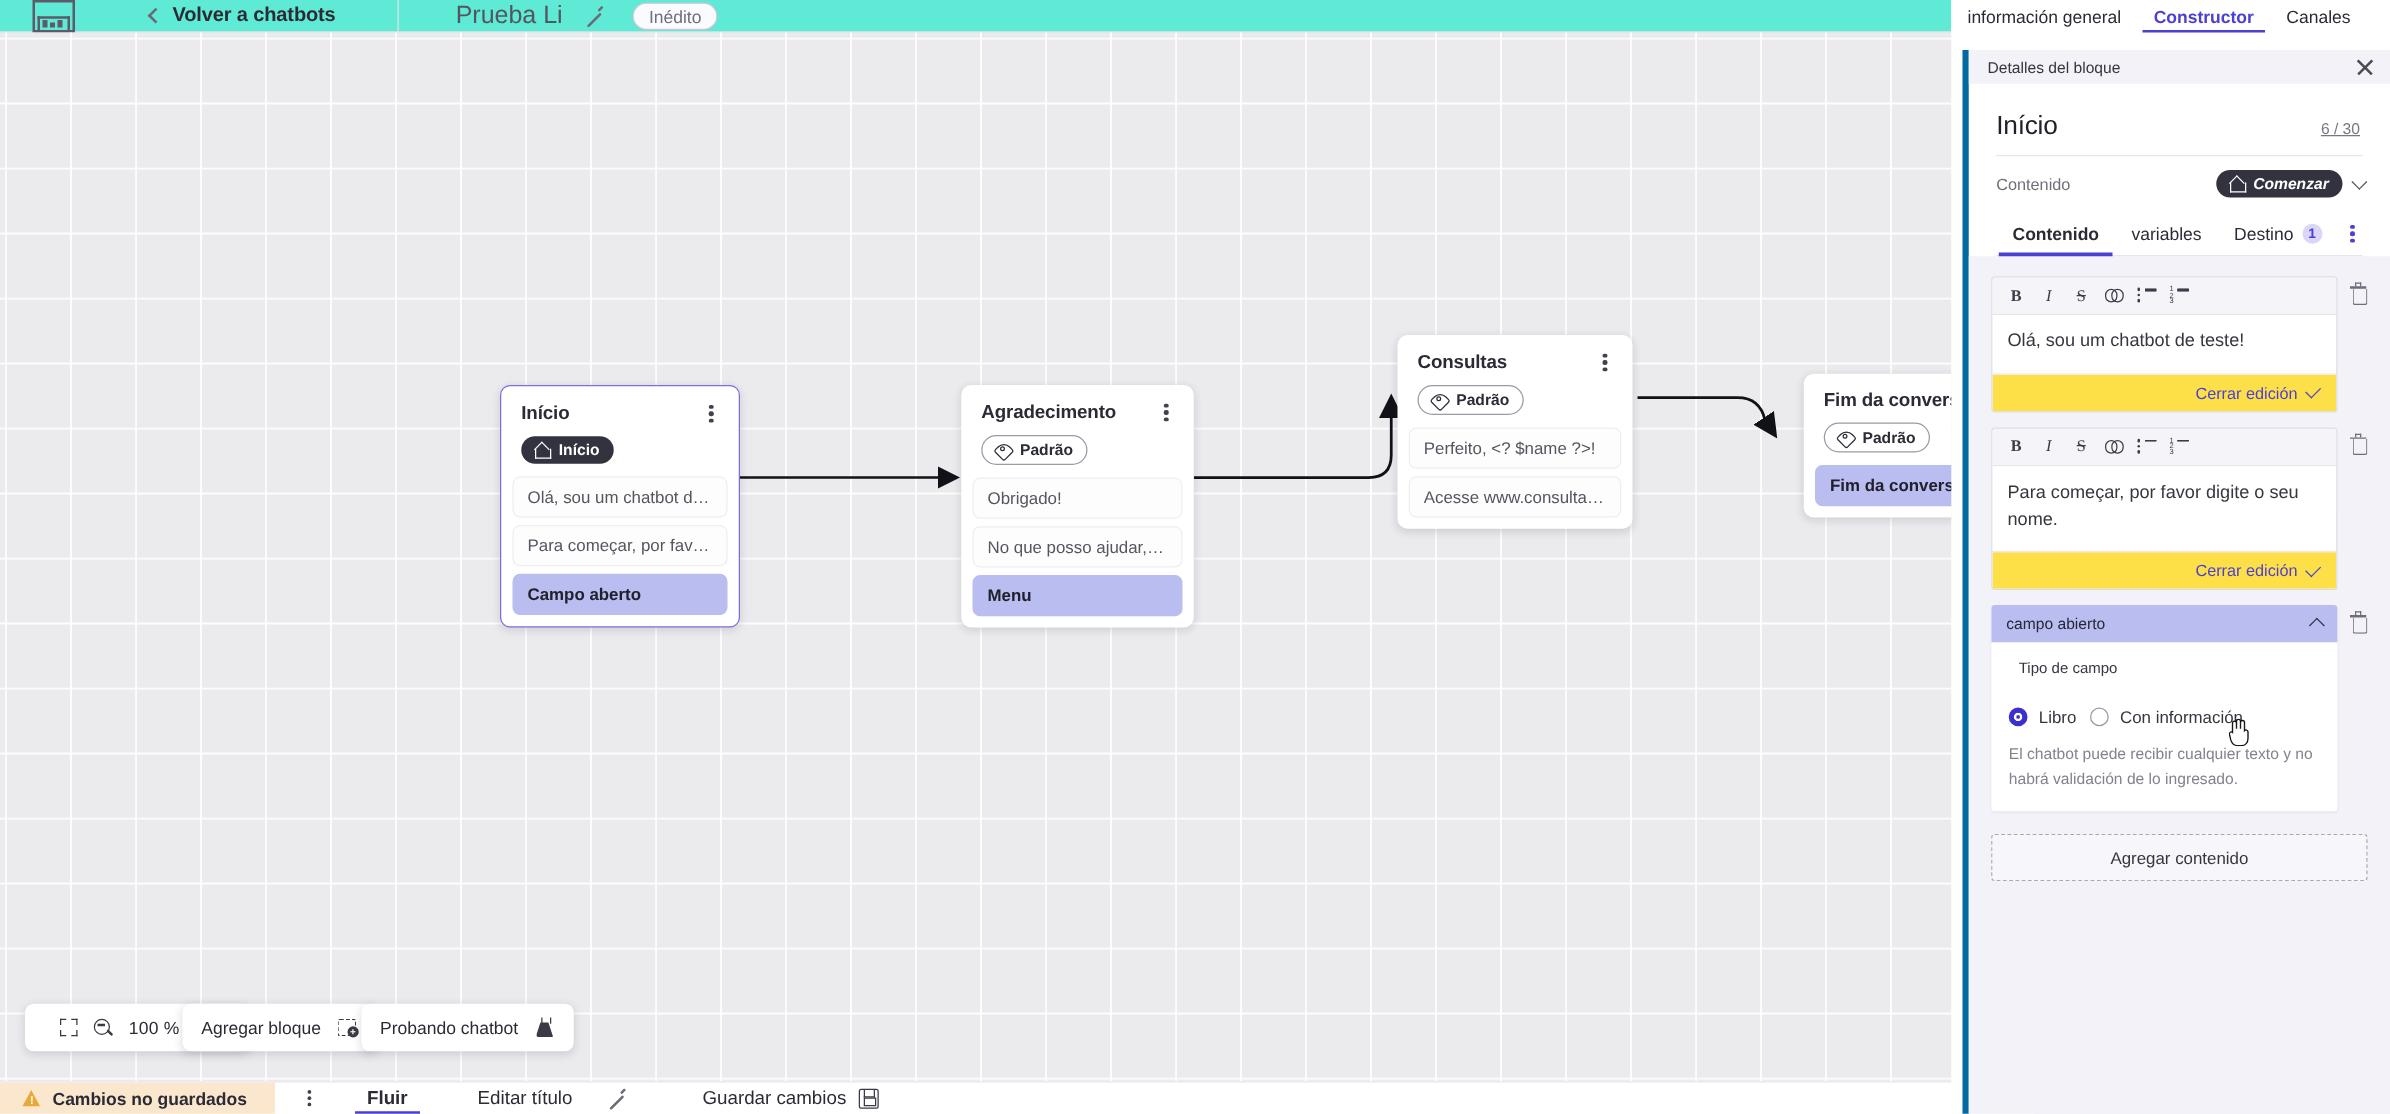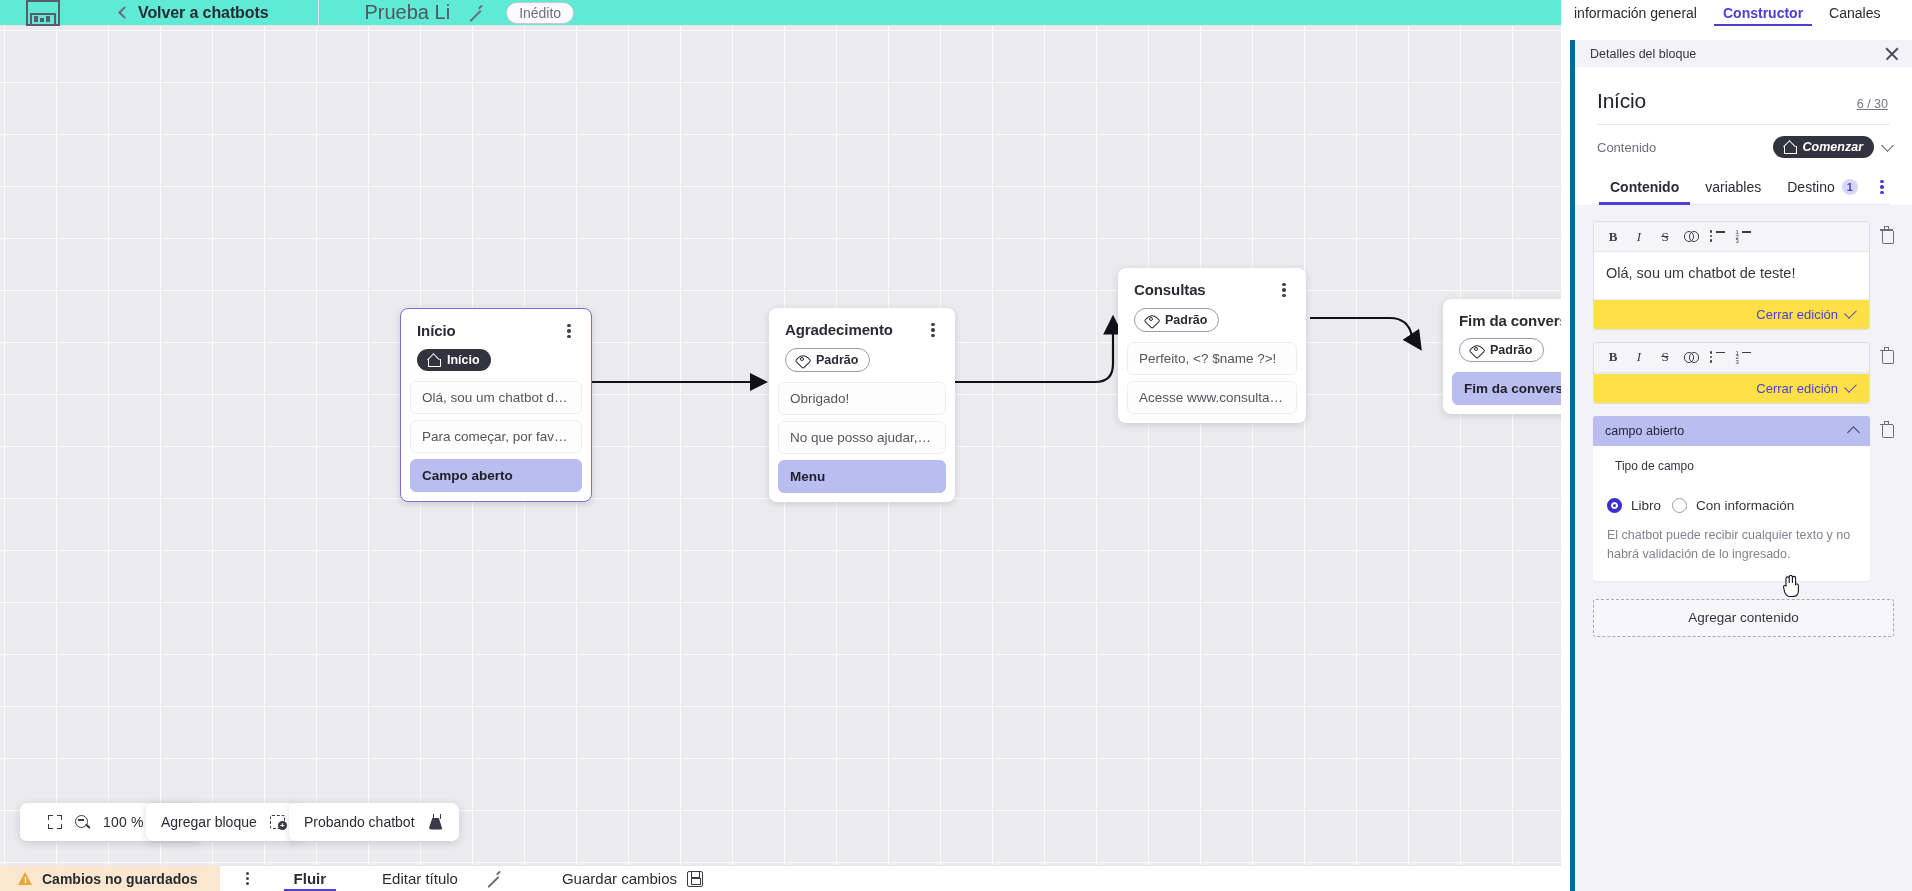--- a/index.html
+++ b/index.html
@@ -535,20 +535,21 @@
                 <span class="ico-ol">
                   <em>1</em>
                   <em>2</em>
                   <em>3</em>
                   <i></i>
                   <i></i>
                   <i></i>
                 </span>
               </span>
           </div>
+          <div class="rte-text">Para começar, por favor digite o seu nome.</div>
           <div class="rte-foot">
             <span class="close-edit">
               <span>Cerrar edición</span>
               <span class="ico-check"></span>
             </span>
           </div>
         </div>
         <span class="ico-trash">
             <em></em>
           </span>

